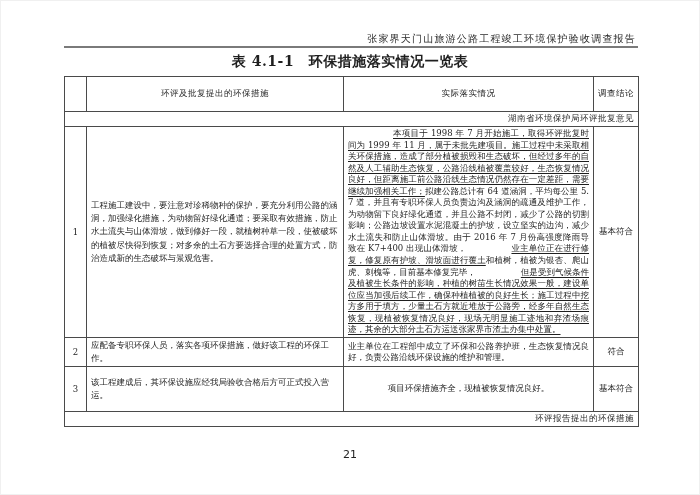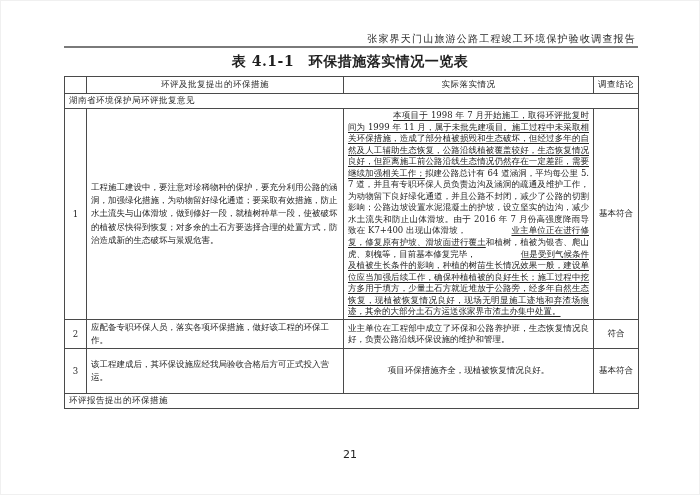--- a/index.html
+++ b/index.html
@@ -32,22 +32,22 @@
     width:574px; border-collapse:collapse; table-layout:fixed;
   }
   table.measures td{
     border:1px solid #4a4a4a;
     font-size:8.5px;
     padding:1px 4px;
     vertical-align:middle;
     box-sizing:border-box;
     word-break:break-all;
   }
-  tr.head-row td{height:17px; text-align:center; letter-spacing:0.5px;}
-  tr.section-row td{height:12px; text-align:left; letter-spacing:0.5px;}
+  tr.head-row td{height:35px; text-align:center; letter-spacing:0.5px;}
+  tr.section-row td{height:12px; text-align:right; letter-spacing:0.5px;}
   td.c-idx{text-align:center;}
   td.c-measure{line-height:13.2px; padding:2px 6px;}
   td.c-impl{line-height:11.55px; text-align:justify; vertical-align:top; padding:1px 3px;}
   td.c-impl.center-impl{text-align:center; vertical-align:middle;}
   td.c-concl{text-align:center;}
   tr.r1 td{height:209px;}
   tr.r2 td{height:27px;}
   tr.r3 td{height:45px;}
   tr.r2 td.c-impl, tr.r3 td.c-impl{vertical-align:middle;}
   .u{text-decoration:underline; text-decoration-thickness:0.8px; text-underline-offset:1.5px;margin-left:45px;}

